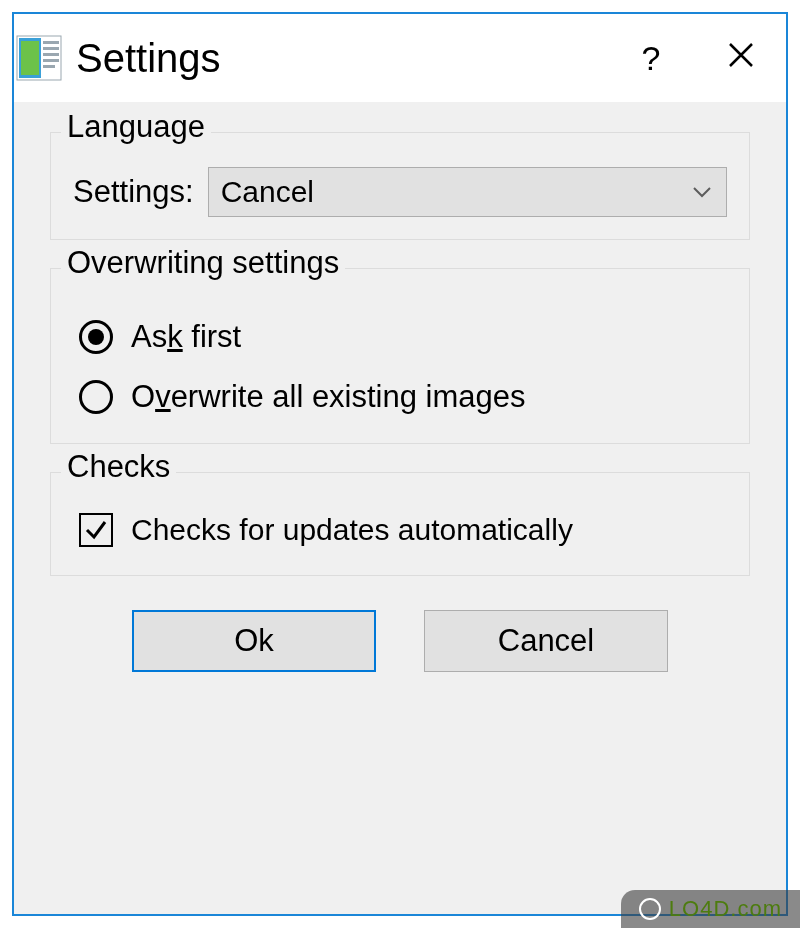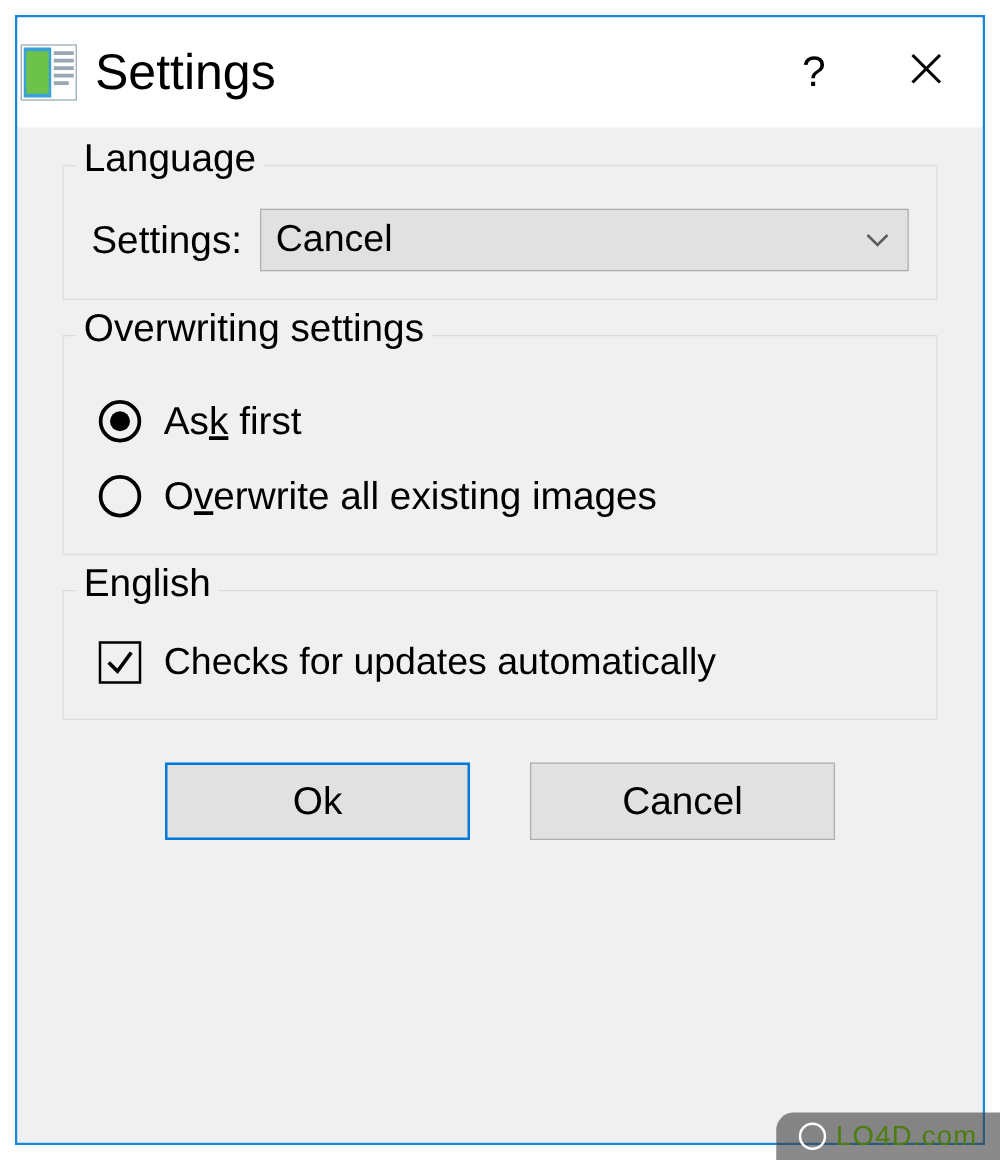--- a/index.html
+++ b/index.html
@@ -247,21 +247,21 @@
 
       <div class="radio-row">
         <span class="radio-circle"></span>
         <span class="radio-label">
           <span>O</span><span class="mnemonic">v</span><span>erwrite all existing images</span>
         </span>
       </div>
     </div>
 
     <div class="group">
-      <div class="group-legend">English</div>
+      <div class="group-legend">Checks</div>
       <div class="check-row">
         <span class="checkbox">
           <svg viewBox="0 0 24 24">
               <path d="M3 12 L10 19 L21 4" stroke="#000" stroke-width="3" fill="none"></path>
             </svg>
         </span>
         <span>Checks for updates automatically</span>
       </div>
     </div>
 

